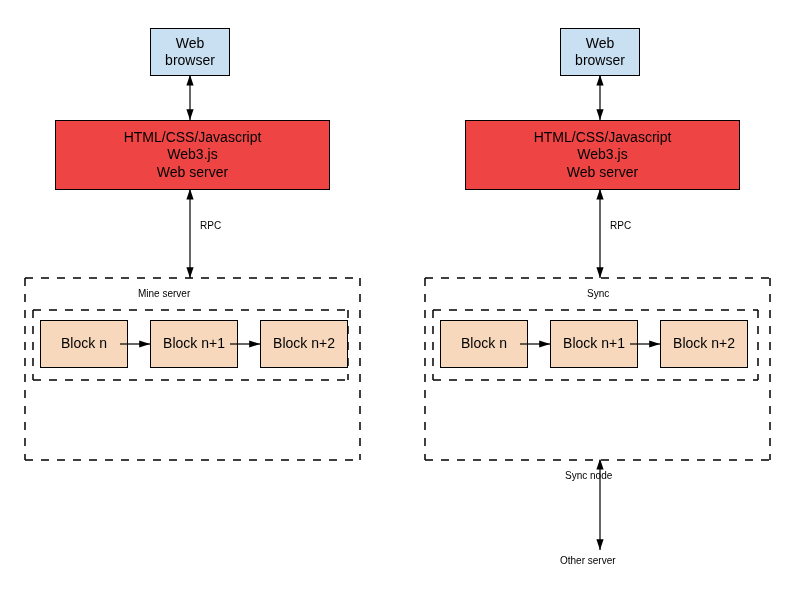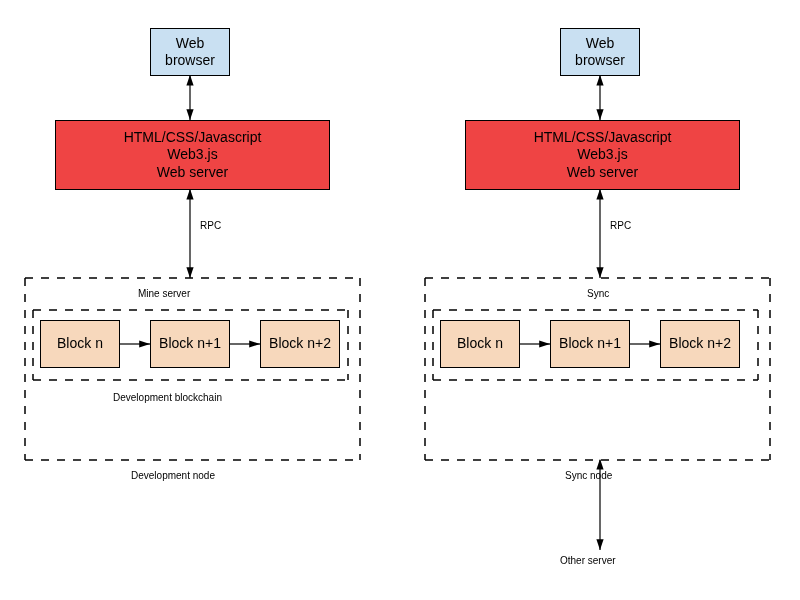--- a/index.html
+++ b/index.html
@@ -33,21 +33,21 @@
     width: 80px;
     height: 48px;
   }
   .server {
     background: #ef4444;
     width: 275px;
     height: 70px;
   }
   .block {
     background: #f7d8bc;
-    width: 80px;
+    width: 88px;
     height: 48px;
   }
   .label {
     position: absolute;
     font-size: 10px;
     white-space: nowrap;
   }
   svg.overlay {
     position: absolute;
     left: 0;
@@ -88,23 +88,21 @@
   <div class="box block" style="left:40px; top:320px;">
     <span>Block n</span>
   </div>
   <div class="box block" style="left:150px; top:320px;">
     <span>Block n+1</span>
   </div>
   <div class="box block" style="left:260px; top:320px;">
     <span>Block n+2</span>
   </div>
 
-  <span class="label" style="left:113px; top:392px;">Development blockchain</span>
 
-  <span class="label" style="left:131px; top:470px;">Development node</span>
 
   <div class="box browser" style="left:560px; top:28px;">
     <span>Web browser</span>
   </div>
 
   <div class="box server" style="left:465px; top:120px;">
     <span>HTML/CSS/Javascript</span>
     <span>Web3.js</span>
     <span>Web server</span>
   </div>

